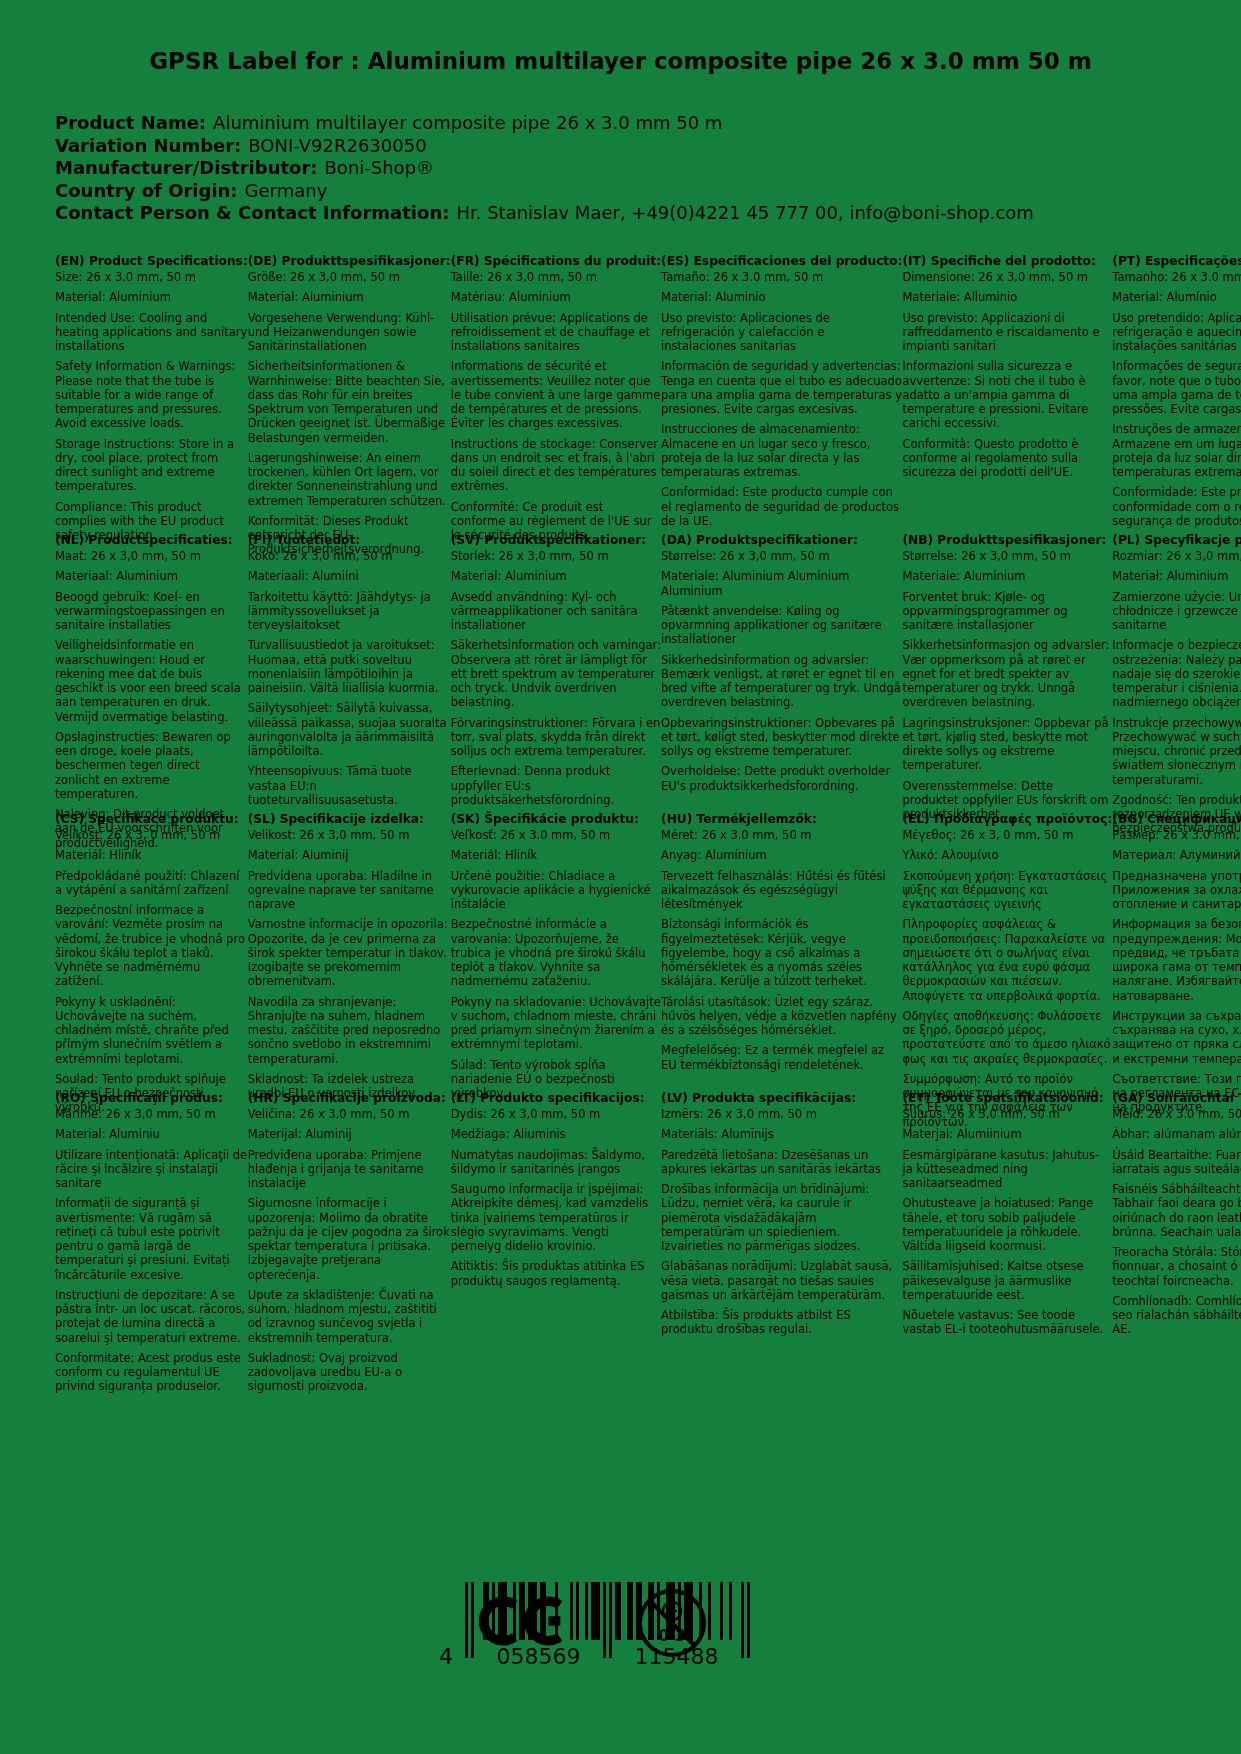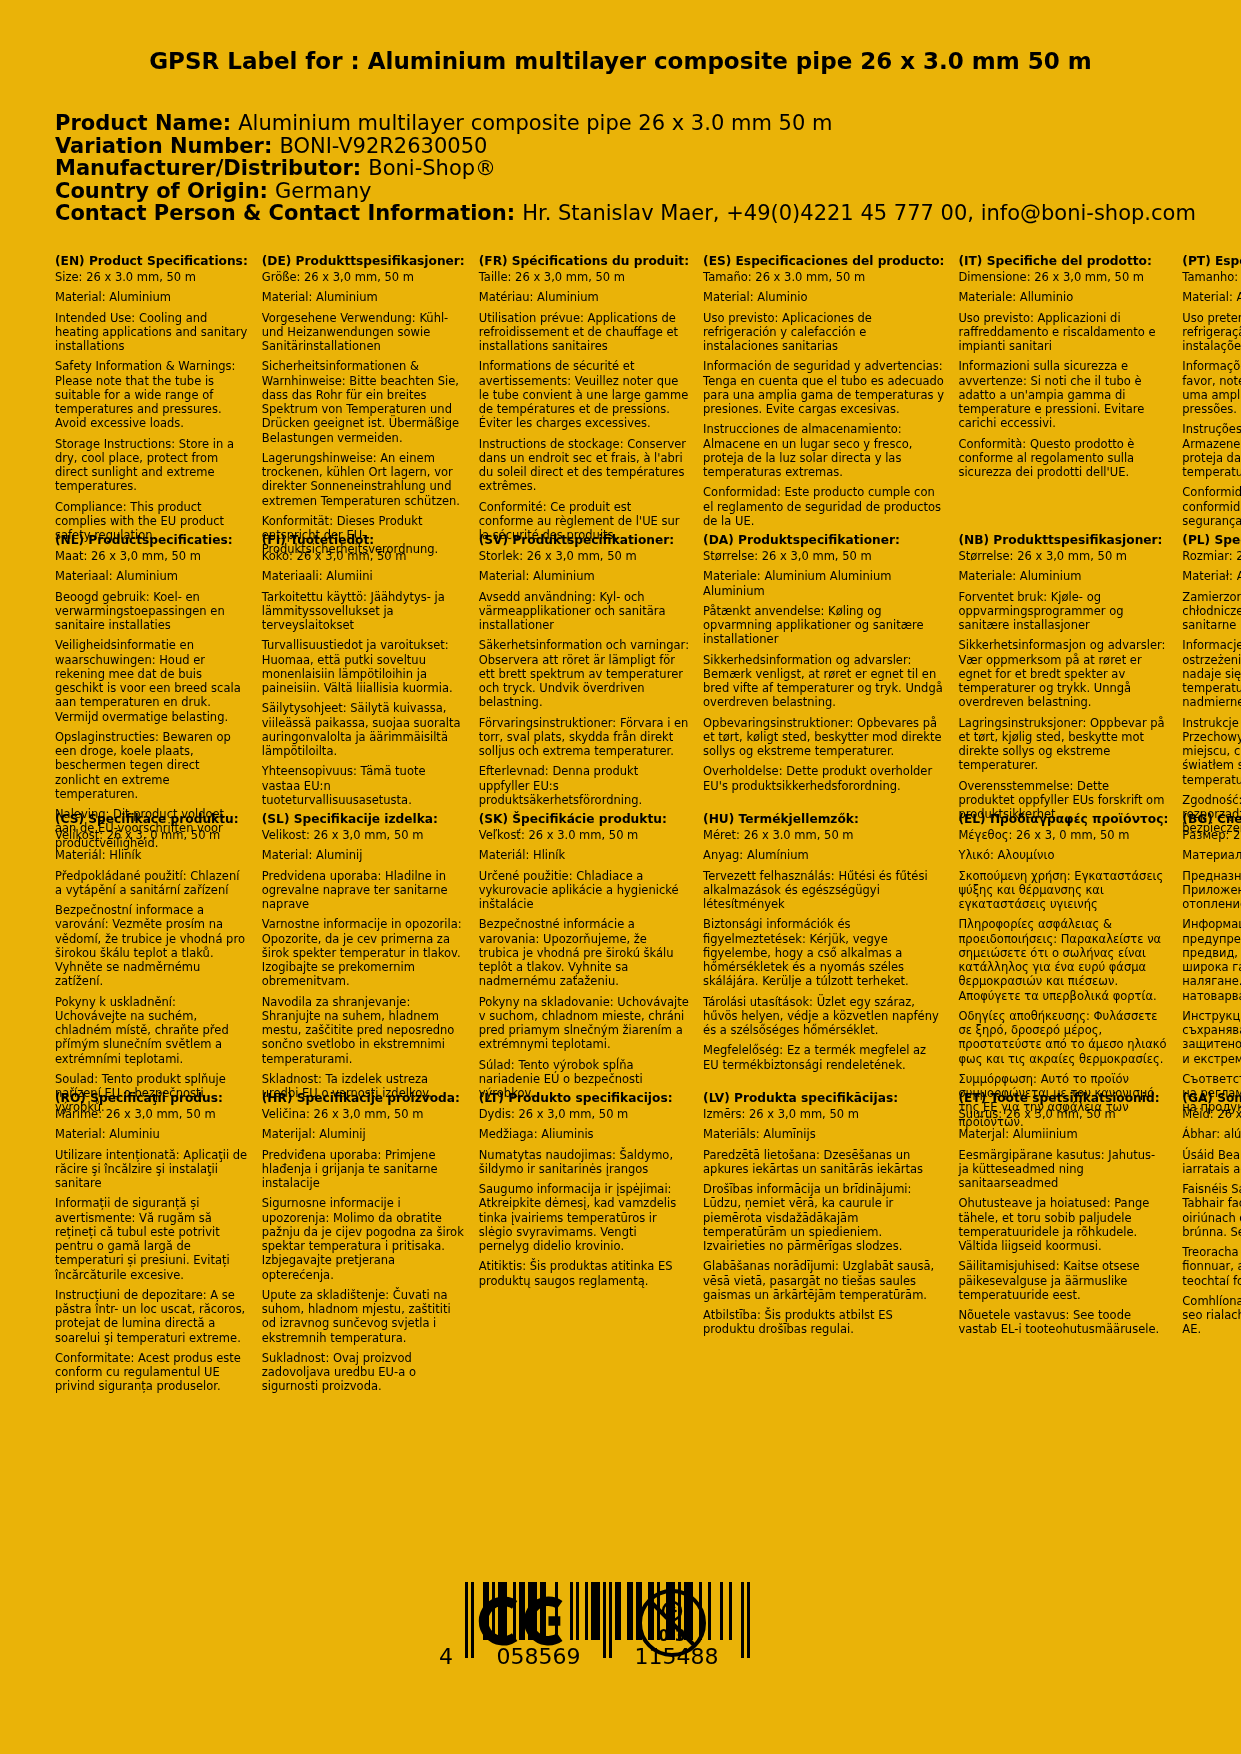--- a/index.html
+++ b/index.html
@@ -1,36 +1,35 @@
 <!DOCTYPE html>
 <html><head>
 <meta charset="utf-8">
 <style>
   html,body{margin:0;padding:0;background:#fff;}
   .page{
     position:relative;
     width:1241px;height:1754px;
-    background:#eab308;color:#000;
+    background:#15803d;color:#000;
     font-family:"DejaVu Sans","Liberation Sans",sans-serif;
     overflow:hidden;
   }
   .doc-title{
     padding:46px 115px 0 115px;
     text-align:center;
     font-size:23px;font-weight:bold;line-height:1.35;
   }
   .product-info{margin:38px 0 0 55px;}
-  .info-line{font-size:21px;line-height:16px;margin-bottom:6.5px;}
+  .info-line{font-size:18px;line-height:16px;margin-bottom:6.5px;}
   .info-label{font-weight:bold;}
   .info-value{margin-left:7px;}
   .language-grid{
     margin:33px 55px 0 55px;
     display:grid;
     grid-template-columns:repeat(6,1fr);
-    column-gap:14px;
     grid-auto-rows:279px;
   }
   .lang-block{font-size:11.5px;line-height:1.24;overflow:visible;}
   .lang-header{
     font-weight:bold;font-size:12.2px;
     white-space:nowrap;overflow:visible;
     margin:0 0 1px 0;
   }
   .lang-block p{margin:0 0 6px 0;}
   .barcode-wrap{position:absolute;left:435px;top:1578px;}

